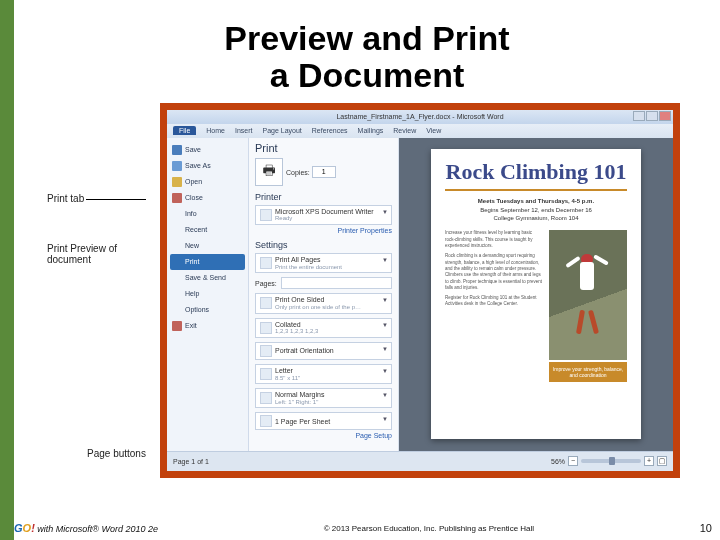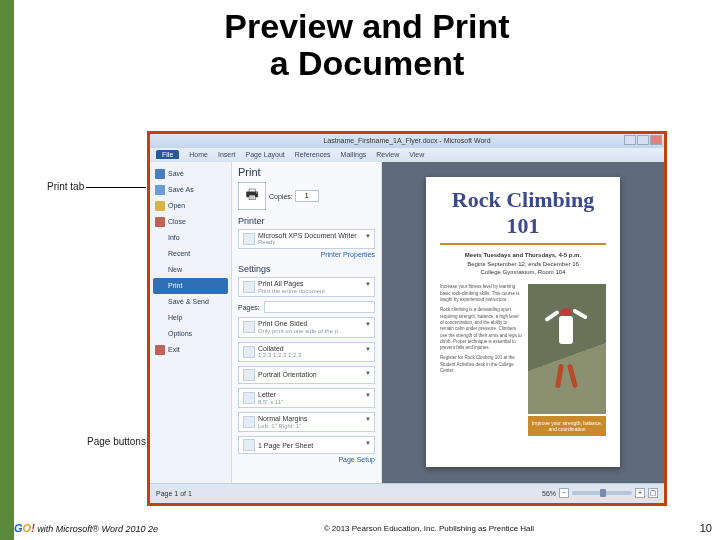--- a/index.html
+++ b/index.html
@@ -1,26 +1,26 @@
 <!DOCTYPE html>
 <html><head>
 <meta charset="utf-8">
 <style>
   * { box-sizing: border-box; margin: 0; padding: 0; }
   body { width: 720px; height: 540px; font-family: Arial, sans-serif; background: #fff; overflow: hidden; position: relative; }
   .green-bar { position: absolute; left: 0; top: 0; width: 14px; height: 100%; background: #5a8a3a; }
   .slide { margin-left: 14px; height: 100%; display: flex; flex-direction: column; align-items: center; }
-  h1.title { font-size: 34px; font-weight: bold; color: #000; text-align: center; margin-top: 8px; line-height: 1.1; }
+  h1.title { font-size: 34px; font-weight: bold; color: #000; text-align: center; margin-top: 20px; line-height: 1.1; }
   .figure-wrap { margin-top: 8px; width: 640px; height: 380px; position: relative; }
   .callouts { position: absolute; left: 0; top: 0; width: 100px; height: 100%; font-size: 10px; color: #222; }
   .callouts .c1 { position: absolute; top: 90px; left: 0; }
   .callouts .c2 { position: absolute; top: 140px; left: 0; }
   .callouts .c3 { position: absolute; top: 345px; left: 40px; }
   .callouts .ln { display: inline-block; height: 1px; background: #000; vertical-align: middle; margin-left: 2px; }
-  .word-window { position: absolute; left: 100px; top: 0; width: 520px; height: 375px; border: 3px solid #c2410c; background: #e9eef6; font-size: 7px; color: #333; margin-top: 40px; }
+  .word-window { position: absolute; left: 113px; top: 0; width: 520px; height: 375px; border: 7px solid #c2410c; background: #e9eef6; font-size: 7px; color: #333; }
   .titlebar { height: 14px; background: linear-gradient(#dbe6f4,#c3d5ec); display: flex; align-items: center; justify-content: center; position: relative; font-size: 7px; color: #333; }
   .titlebar .winbtns { position: absolute; right: 2px; top: 1px; display: flex; gap: 1px; }
   .winbtn { width: 12px; height: 10px; background: #d6e0ee; border: 1px solid #9ab; }
   .winbtn.red { background: #e08080; }
   .ribbon { height: 14px; background: linear-gradient(#e7eef7,#d9e4f1); display: flex; align-items: center; gap: 10px; padding-left: 6px; font-size: 7px; color: #3a4a63; }
   .ribbon .filetab { background: #2a579a; color: #fff; padding: 1px 6px; border-radius: 2px 2px 0 0; }
   .backstage { display: flex; height: calc(100% - 48px); background: #f7f9fc; }
   .leftnav { width: 82px; background: #f0f4fa; border-right: 1px solid #d0daea; padding: 4px 3px; }
   .leftnav .item { display: flex; align-items: center; gap: 3px; padding: 3px 2px; font-size: 7px; color: #2a3a55; }
   .leftnav .item.sel { background: #2f6fb5; color: #fff; border-radius: 2px; }
@@ -39,21 +39,21 @@
   .copies input { width: 24px; height: 12px; border: 1px solid #b8c6d9; font-size: 7px; text-align: center; }
   .sub-head { font-size: 9px; color: #2a3a55; margin-top: 6px; margin-bottom: 3px; }
   .fauxsel { border: 1px solid #c5d1e2; background: #fff; padding: 2px 4px; display: flex; align-items: center; gap: 3px; position: relative; margin-bottom: 4px; }
   .fauxsel .chev { position: absolute; right: 3px; top: 3px; font-size: 6px; color: #556; }
   .fauxsel .sicon { width: 12px; height: 12px; background: #e4ecf5; border: 1px solid #c5d1e2; flex-shrink: 0; }
   .fauxsel .stext { font-size: 7px; line-height: 1.1; }
   .fauxsel .stext .sub { color: #8a98ad; font-size: 6px; display: block; }
   .link { color: #2a5db0; font-size: 7px; text-align: right; margin-top: -2px; margin-bottom: 4px; }
   .pages-input { width: 100%; height: 12px; border: 1px solid #c5d1e2; font-size: 6px; padding: 1px 3px; color: #9aa; }
   .preview-pane { flex: 1; background: #5f6b7a; display: flex; align-items: center; justify-content: center; position: relative; }
-  .page { width: 194px; height: 290px; background: #fff; box-shadow: 0 2px 6px rgba(0,0,0,.4); padding: 10px 14px; font-size: 5px; color: #333; }
+  .page { width: 210px; height: 290px; background: #fff; box-shadow: 0 2px 6px rgba(0,0,0,.4); padding: 10px 14px; font-size: 5px; color: #333; }
   .page h2 { font-family: "Comic Sans MS", cursive; text-align: center; font-size: 22px; color: #3b4a8a; margin-bottom: 4px; }
   .page .divider { height: 2px; background: #c88a2a; margin: 2px 0 6px; }
   .page .meta { text-align: center; font-size: 6px; line-height: 1.4; }
   .page .meta .bold { font-weight: bold; }
   .page .body { display: flex; gap: 6px; margin-top: 8px; }
   .page .col-text { flex: 1; font-size: 4.5px; line-height: 1.4; color: #555; }
   .page .col-text p { margin-bottom: 4px; }
   .page .photo { width: 78px; height: 130px; background: linear-gradient(160deg,#6a7258 0%,#6a7258 55%,#8a9070 55%,#8a9070 100%); position: relative; overflow: hidden; }
   .page .climber { position: absolute; width: 28px; height: 60px; left: 24px; top: 24px; display: flex; flex-direction: column; align-items: center; }
   .page .torso { width: 14px; height: 28px; background: #fff; border-radius: 3px; }
@@ -82,20 +82,23 @@
 
 <div class="green-bar"></div>
 <div class="slide">
   <h1 class="title">Preview and Print<br>a Document</h1>
 
   <div class="figure-wrap">
     <div class="callouts">
       <div class="c1">
         <span>Print tab</span><span class="ln" style="width:60px"></span>
       </div>
+      <div class="c2">
+        <span>Print Preview of document</span>
+      </div>
       <div class="c3">
         <span>Page buttons</span>
       </div>
     </div>
 
     <div class="word-window">
       <div class="titlebar">
         <span>Lastname_Firstname_1A_Flyer.docx - Microsoft Word</span>
         <div class="winbtns">
           <div class="winbtn"></div>

